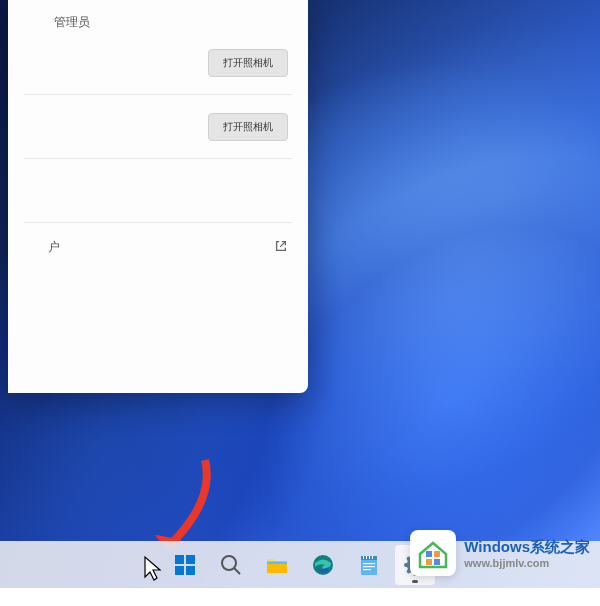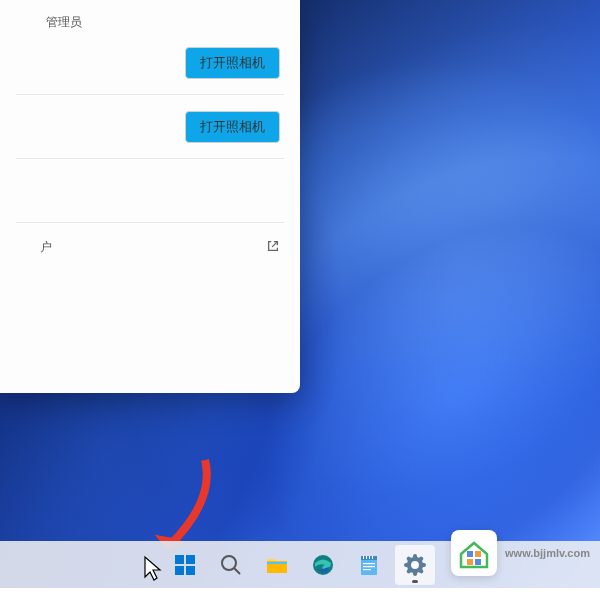--- a/index.html
+++ b/index.html
@@ -63,21 +63,21 @@
       width: 400px;
       height: 700px;
       left: -100px;
       bottom: -200px;
       background: radial-gradient(ellipse at center, rgba(30,80,200,0.4) 0%, rgba(10,40,150,0.3) 50%, transparent 70%);
       transform: rotate(30deg);
     }
     
     .settings-window {
       position: absolute;
-      left: 0;
+      left: 8px;
       top: 0;
       width: 300px;
       height: 393px;
       background: #fdfdfd;
       border-radius: 0 0 8px 0;
       box-shadow: 0 8px 32px rgba(0,0,0,0.3);
       padding: 12px 16px;
     }
     
     .admin-label {
@@ -95,25 +95,25 @@
       border-bottom: 1px solid #e8e8e8;
       padding-right: 4px;
     }
     
     .setting-row:first-of-type {
       margin-top: 28px;
       border-top: 1px solid #e8e8e8;
     }
     
     .setting-button {
-      background: #0ea5e9;
+      background: #e5e5e5;
       border: 1px solid #d0d0d0;
       border-radius: 4px;
       padding: 6px 14px;
-      font-size: 13px;
+      font-size: 10px;
       color: #333;
       cursor: pointer;
       font-family: Liberation Serif, serif;
     }
     
     .account-row {
       display: flex;
       justify-content: space-between;
       align-items: center;
       height: 48px;
@@ -343,17 +343,18 @@
   <div class="brand-logo">
     <svg width="34" height="34" viewBox="0 0 34 34">
       <path d="M 4 18 L 17 7 L 30 18 L 30 31 L 4 31 Z" fill="none" stroke="#45b858" stroke-width="2.5"></path>
       <rect x="10" y="15" width="6" height="6" fill="#548ae0"></rect>
       <rect x="18" y="15" width="6" height="6" fill="#f29a3e"></rect>
       <rect x="10" y="23" width="6" height="6" fill="#f29a3e"></rect>
       <rect x="18" y="23" width="6" height="6" fill="#548ae0"></rect>
     </svg>
   </div>
   <div class="brand-text">
+    <div class="brand-title">Windows系统之家</div>
     <div class="brand-url">www.bjjmlv.com</div>
   </div>
 </div>
 
 <div class="watermark"></div>
 
 </body></html>

